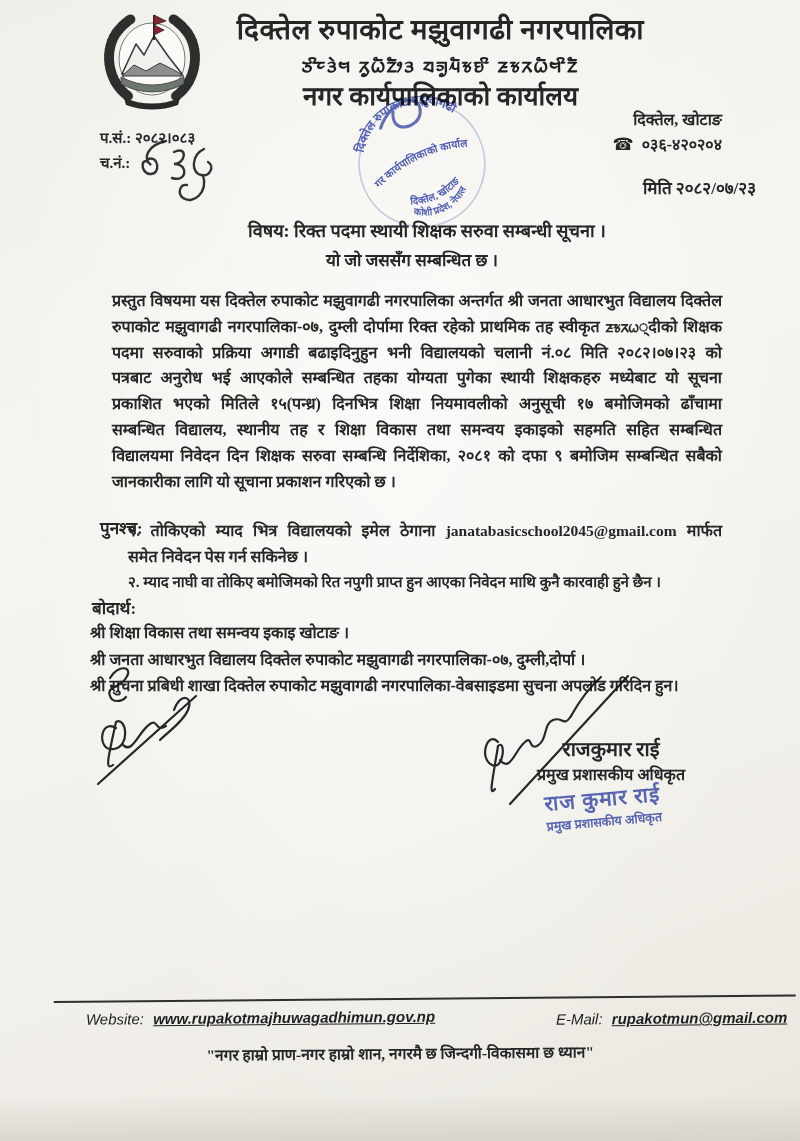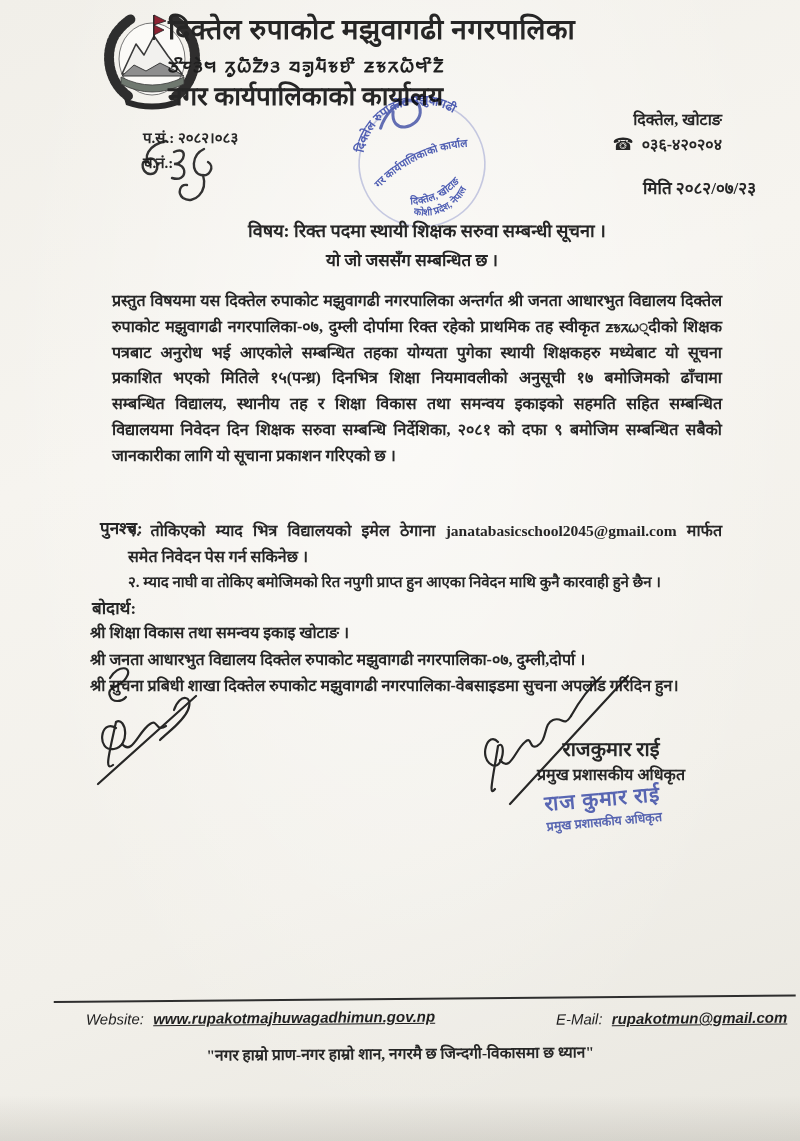--- a/index.html
+++ b/index.html
@@ -11,30 +11,30 @@
   }
   .page{
     position:relative;width:800px;height:1141px;overflow:hidden;
     background:
       radial-gradient(ellipse at 50% 35%, rgba(255,255,255,.55), rgba(255,255,255,0) 70%),
       linear-gradient(160deg,#f1efe9 0%,#f6f4ef 35%,#f2f0ea 70%,#e9e7e0 100%);
   }
   .abs{position:absolute;}
   .dev{font-family:"Liberation Serif","DejaVu Serif",serif;}
   
-  .hdr{left:168px;top:12px;width:545px;text-align:left;line-height:1.25;}
+  .hdr{left:168px;top:12px;width:545px;text-align:center;line-height:1.25;}
   .hdr .l1{font-size:28px;font-weight:700;letter-spacing:.5px;}
   .hdr .l2{font-size:21px;font-weight:700;letter-spacing:2px;margin-top:5px;color:#1f1f1f;}
   .hdr .l3{font-size:26px;font-weight:700;margin-top:3px;}
   .emblem{left:96px;top:6px;width:112px;height:110px;}
   .round-stamp{left:336px;top:78px;width:172px;height:172px;transform:rotate(-24deg);
     mix-blend-mode:multiply;opacity:.9;}
   .round-stamp text{font-family:"Liberation Serif","DejaVu Serif",serif;font-weight:700;fill:#3f51b5;}
   
-  .meta-left{left:100px;top:126px;font-size:15px;font-weight:700;line-height:25px;margin-left:43px;}
+  .meta-left{left:100px;top:126px;font-size:15px;font-weight:700;line-height:25px;}
   .chno-scribble{left:136px;top:138px;width:102px;height:72px;}
   .meta-place{right:78px;top:108px;text-align:right;font-size:16px;font-weight:700;line-height:24px;}
   .phone-icon{font-family:"DejaVu Sans",sans-serif;font-size:17px;margin-right:4px;}
   .meta-date{right:44px;top:176px;font-size:17px;font-weight:700;}
   
   .subject{left:0;top:218px;width:800px;text-align:center;padding-left:54px;box-sizing:border-box;
     font-size:18px;font-weight:700;}
   .salutation{left:0;top:248px;width:800px;text-align:center;padding-left:24px;box-sizing:border-box;
     font-size:17px;font-weight:700;}
   
@@ -139,20 +139,21 @@
     <span>मिति</span>
     <span>२०८२/०७/२३</span>
   </div>
 
   <div class="abs subject">विषय: रिक्त पदमा स्थायी शिक्षक सरुवा सम्बन्धी सूचना ।</div>
   <div class="abs salutation">यो जो जससँग सम्बन्धित छ ।</div>
 
   <div class="abs body-block">
     <div class="body-line">प्रस्तुत विषयमा यस दिक्तेल रुपाकोट मझुवागढी नगरपालिका अन्तर्गत श्री जनता आधारभुत विद्यालय दिक्तेल</div>
     <div class="body-line">रुपाकोट मझुवागढी नगरपालिका-०७, दुम्ली दोर्पामा रिक्त रहेको प्राथमिक तह स्वीकृत ᤏᤃᤖᤐ्दीको शिक्षक</div>
+    <div class="body-line">पदमा सरुवाको प्रक्रिया अगाडी बढाइदिनुहुन भनी विद्यालयको चलानी नं.०८ मिति २०८२।०७।२३ को</div>
     <div class="body-line">पत्रबाट अनुरोध भई आएकोले सम्बन्धित तहका योग्यता पुगेका स्थायी शिक्षकहरु मध्येबाट यो सूचना</div>
     <div class="body-line">प्रकाशित भएको मितिले १५(पन्ध्र) दिनभित्र शिक्षा नियमावलीको अनुसूची १७ बमोजिमको ढाँचामा</div>
     <div class="body-line">सम्बन्धित विद्यालय, स्थानीय तह र शिक्षा विकास तथा समन्वय इकाइको सहमति सहित सम्बन्धित</div>
     <div class="body-line">विद्यालयमा निवेदन दिन शिक्षक सरुवा सम्बन्धि निर्देशिका, २०८१ को दफा ९ बमोजिम सम्बन्धित सबैको</div>
     <div class="body-line last">जानकारीका लागि यो सूचाना प्रकाशन गरिएको छ ।</div>
   </div>
 
   <div class="abs ps-label">पुनश्च:</div>
   <div class="abs ps-item1">
     <div class="l1">

